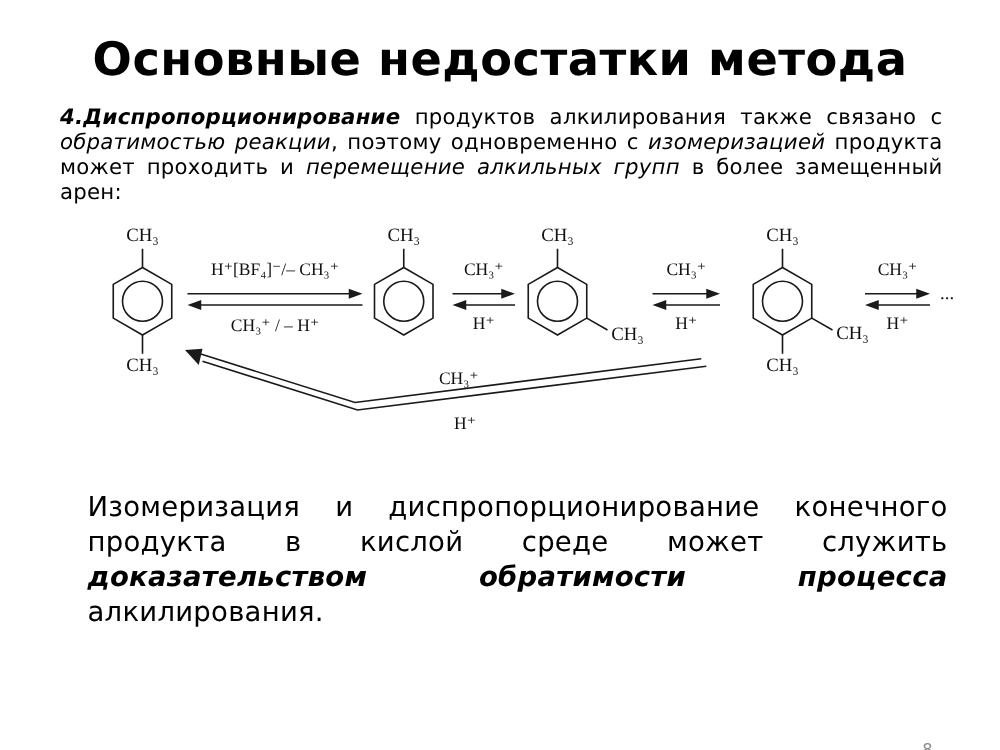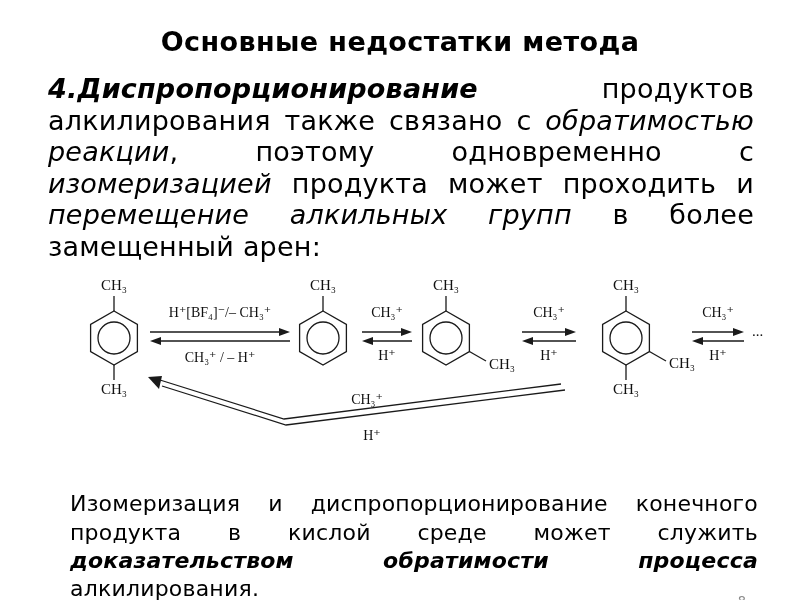--- a/index.html
+++ b/index.html
@@ -9,30 +9,30 @@
     position: relative;
     overflow: hidden;
     font-family: "DejaVu Sans", "Liberation Sans", sans-serif;
     color: #000;
   }
   .slide { width: 800px; height: 600px; position: relative; }
 
   .title {
     margin: 26px 20px 12px 20px;
     text-align: center;
-    font-size: 27px;
+    font-size: 37px;
     font-weight: bold;
     letter-spacing: 0.4px;
   }
 
   .para { text-align: justify; }
 
   .intro {
     margin: 16px 46px 0 48px;
-    font-size: 27px;
+    font-size: 17px;
     line-height: 1.17;
     letter-spacing: 0.2px;
   }
 
   .conclusion {
     margin: 18px 42px 12px 70px;
     font-size: 22px;
     line-height: 1.28;
     letter-spacing: 0.2px;
   }

